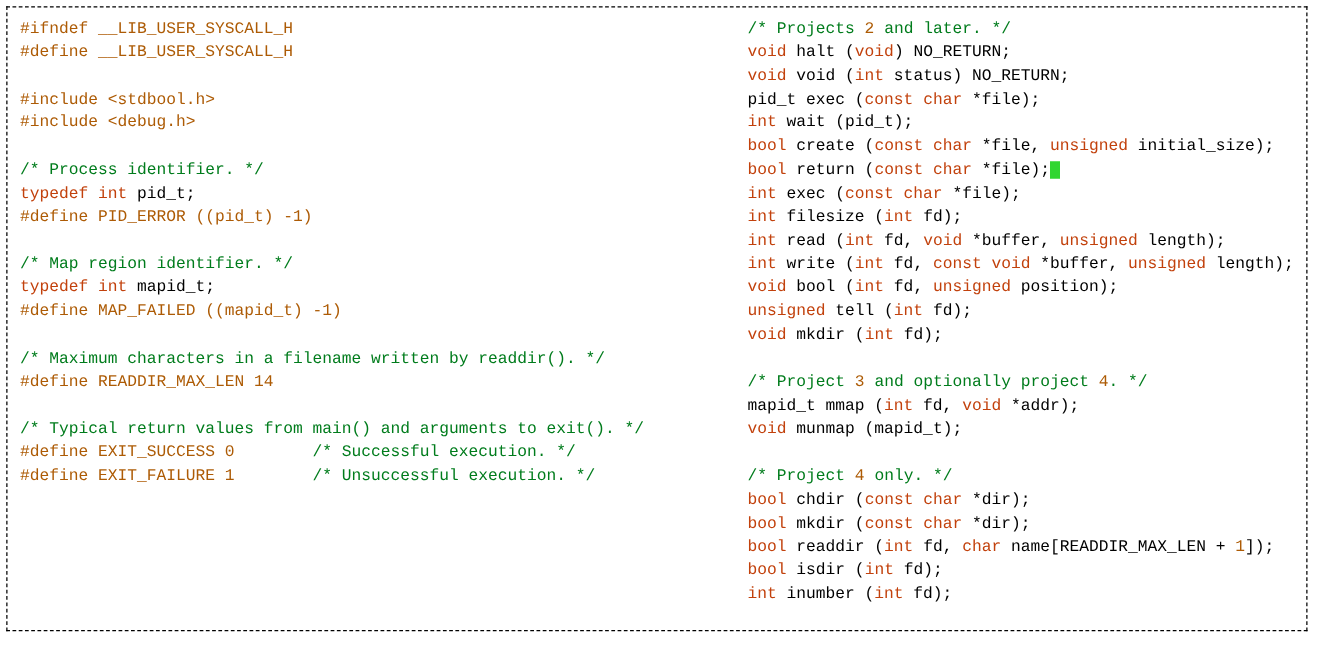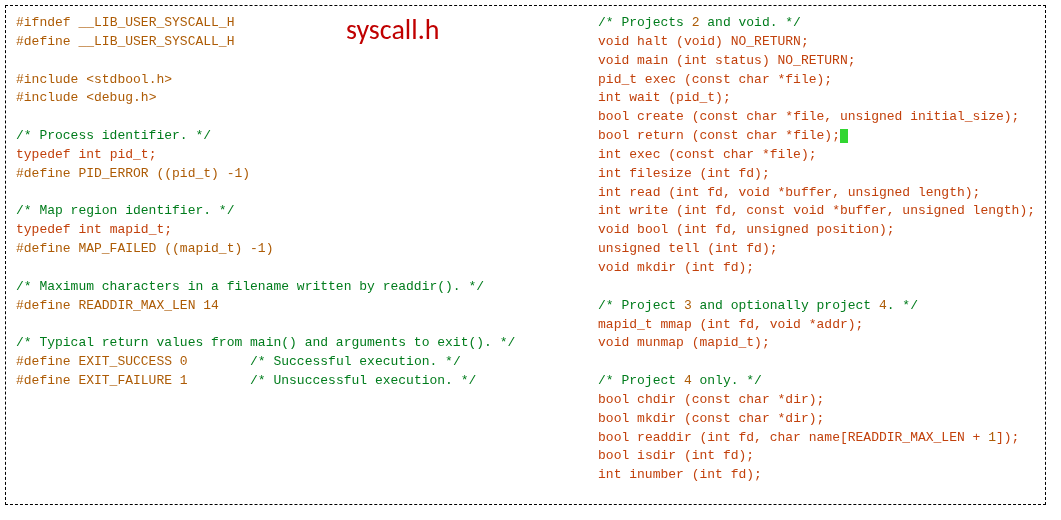--- a/index.html
+++ b/index.html
@@ -38,34 +38,33 @@
   .col-right { flex: 1; }
   pre {
     margin: 0;
     white-space: pre;
     font-family: Consolas, "Courier New", monospace;
     font-size: 13px;
   }
   .kw   { color: #c2410c; }      
   .pp   { color: #ad5b05; }      
   .cm   { color: #007c1c; font-family: Liberation Mono, monospace; }      
-  .id   { color: #c2410c; margin-top: 26px; }
+  .id   { color: #000000; margin-top: 26px; }
   .cursor {
     display: inline-block;
     width: 8px;
     height: 14px;
     background: #31d631;
     vertical-align: text-bottom;
   }
 </style>
 </head>
 <body>
 
 <div class="frame">
-  <div class="title">syscall.h</div>
 
   <div class="cols">
 
     <div class="col-left">
 <pre><span class="pp">#ifndef </span><span class="pp">__LIB_USER_SYSCALL_H</span>
 <span class="pp">#define </span><span class="pp">__LIB_USER_SYSCALL_H</span>
 
 <span class="pp">#include </span><span class="pp">&lt;stdbool.h&gt;</span>
 <span class="pp">#include </span><span class="pp">&lt;debug.h&gt;</span>
 
@@ -79,23 +78,23 @@
 
 <span class="cm">/* Maximum characters in a filename written by readdir(). */</span>
 <span class="pp">#define</span><span class="pp"> READDIR_MAX_LEN 14</span>
 
 <span class="cm">/* Typical return values from main() and arguments to exit(). */</span>
 <span class="pp">#define</span><span class="pp"> EXIT_SUCCESS 0</span>        <span class="cm">/* Successful execution. */</span>
 <span class="pp">#define</span><span class="pp"> EXIT_FAILURE 1</span>        <span class="cm">/* Unsuccessful execution. */</span></pre>
     </div>
 
     <div class="col-right">
-<pre><span class="cm">/* Projects </span><span class="pp">2</span><span class="cm"> and void. */</span>
+<pre><span class="cm">/* Projects </span><span class="pp">2</span><span class="cm"> and later. */</span>
 <span class="kw">void</span><span class="id"> halt (</span><span class="kw">void</span><span class="id">) NO_RETURN;</span>
-<span class="kw">void</span><span class="id"> main (</span><span class="kw">int</span><span class="id"> status) NO_RETURN;</span>
+<span class="kw">void</span><span class="id"> void (</span><span class="kw">int</span><span class="id"> status) NO_RETURN;</span>
 <span class="id">pid_t exec (</span><span class="kw">const</span><span class="kw"> char</span><span class="id"> *file);</span>
 <span class="kw">int</span><span class="id"> wait (pid_t);</span>
 <span class="kw">bool</span><span class="id"> create (</span><span class="kw">const</span><span class="kw"> char</span><span class="id"> *file, </span><span class="kw">unsigned</span><span class="id"> initial_size);</span>
 <span class="kw">bool</span><span class="id"> return (</span><span class="kw">const</span><span class="kw"> char</span><span class="id"> *file);</span><span class="cursor"></span>
 <span class="kw">int</span><span class="id"> exec (</span><span class="kw">const</span><span class="kw"> char</span><span class="id"> *file);</span>
 <span class="kw">int</span><span class="id"> filesize (</span><span class="kw">int</span><span class="id"> fd);</span>
 <span class="kw">int</span><span class="id"> read (</span><span class="kw">int</span><span class="id"> fd, </span><span class="kw">void</span><span class="id"> *buffer, </span><span class="kw">unsigned</span><span class="id"> length);</span>
 <span class="kw">int</span><span class="id"> write (</span><span class="kw">int</span><span class="id"> fd, </span><span class="kw">const</span><span class="kw"> void</span><span class="id"> *buffer, </span><span class="kw">unsigned</span><span class="id"> length);</span>
 <span class="kw">void</span><span class="id"> bool (</span><span class="kw">int</span><span class="id"> fd, </span><span class="kw">unsigned</span><span class="id"> position);</span>
 <span class="kw">unsigned</span><span class="id"> tell (</span><span class="kw">int</span><span class="id"> fd);</span>

